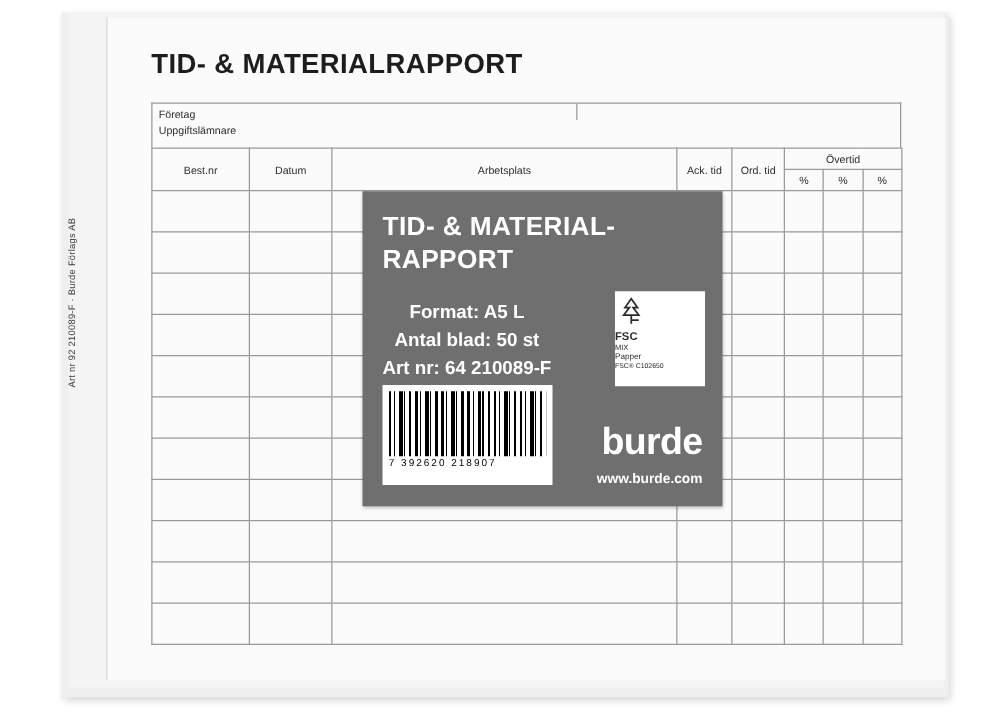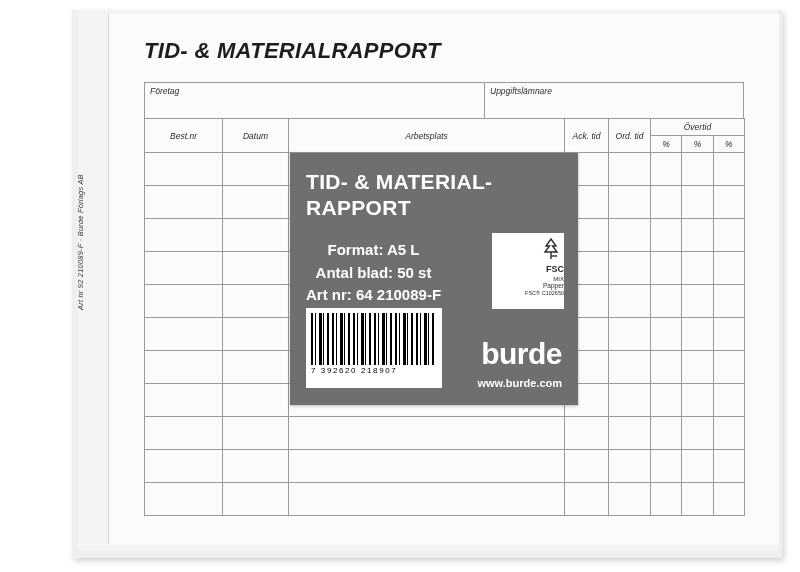--- a/index.html
+++ b/index.html
@@ -15,27 +15,26 @@
   }
   .stage {
     position: relative;
     width: 800px;
     height: 572px;
     background: #ffffff;
   }
   
   .pad {
     position: absolute;
-    left: 72px;
+    left: 49px;
     top: 10px;
     width: 710px;
     height: 548px;
     background: #efefef;
     box-shadow: 2px 3px 6px rgba(0,0,0,0.18);
-    font-style: italic;
   }
   .pad-inner {
     position: absolute;
     left: 6px;
     top: 0px;
     width: 700px;
     height: 540px;
     background: #f4f4f4;
   }
   
@@ -79,20 +78,21 @@
     width: 600px;
     height: 450px;
   }
   .hdr-row {
     position: relative;
     height: 36px;
     border: 1px solid #9a9a9a;
     border-bottom: none;
     box-sizing: border-box;
     display: flex;
+    flex-direction: column;
   }
   .hdr-cell {
     position: relative;
     box-sizing: border-box;
     padding: 3px 5px 0 5px;
     font-size: 8.5px;
     color: #2c2c2c;
   }
   .hdr-cell.left { width: 340px; border-right: 1px solid #9a9a9a; }
   .hdr-cell.right { flex: 1; }
@@ -161,21 +161,21 @@
 
   
   .fsc {
     position: absolute;
     right: 14px;
     top: 80px;
     width: 72px;
     height: 76px;
     background: #ffffff;
     color: #2b2b2b;
-    text-align: right;
+    text-align: left;
     padding-top: 4px;
     box-sizing: border-box;
   }
   .fsc .tree { height: 26px; }
   .fsc .lbl { font-size: 9px; font-weight: bold; margin-top: 1px; }
   .fsc .mix { font-size: 6px; margin-top: 2px; }
   .fsc .papper { font-size: 6.5px; }
   .fsc .code { font-size: 5.5px; margin-top: 1px; }
 
   

